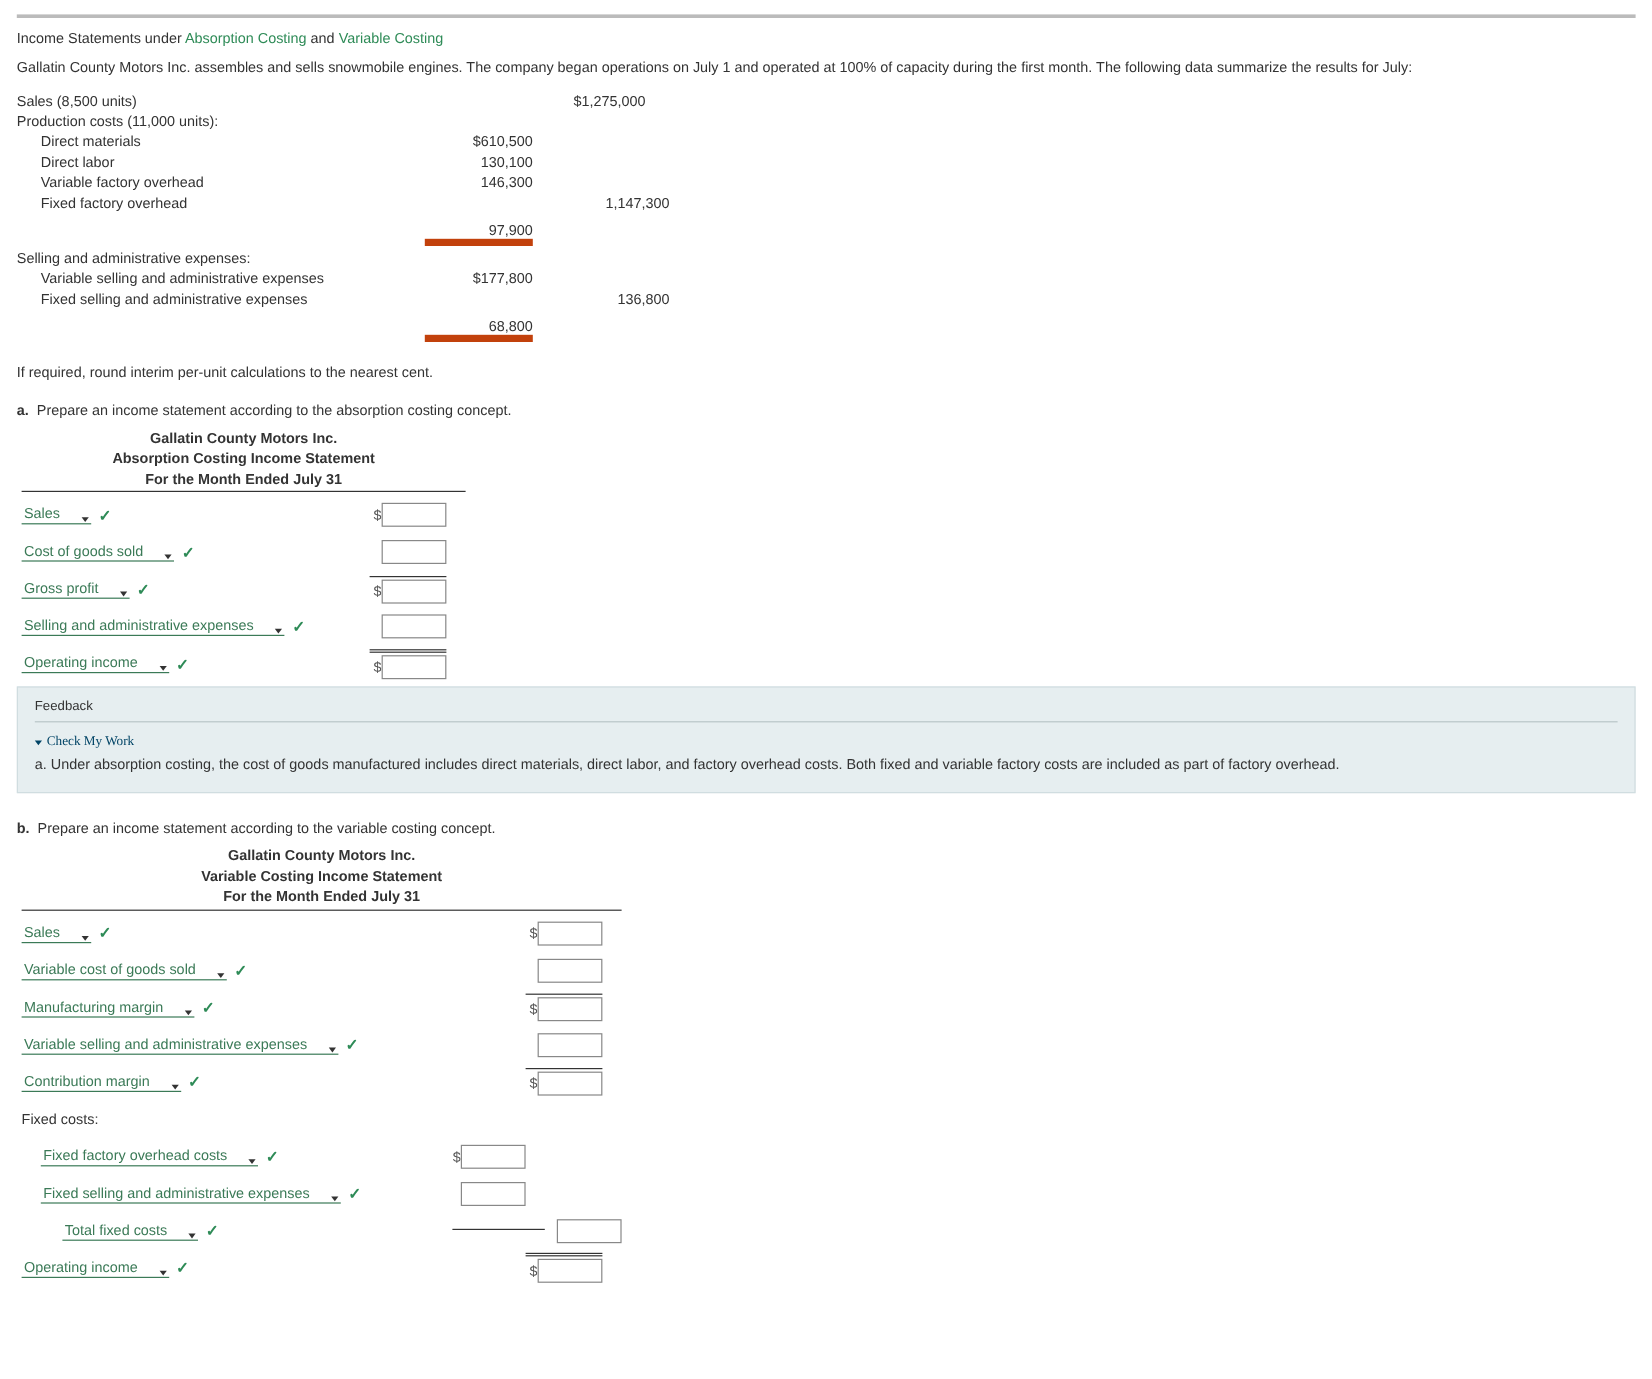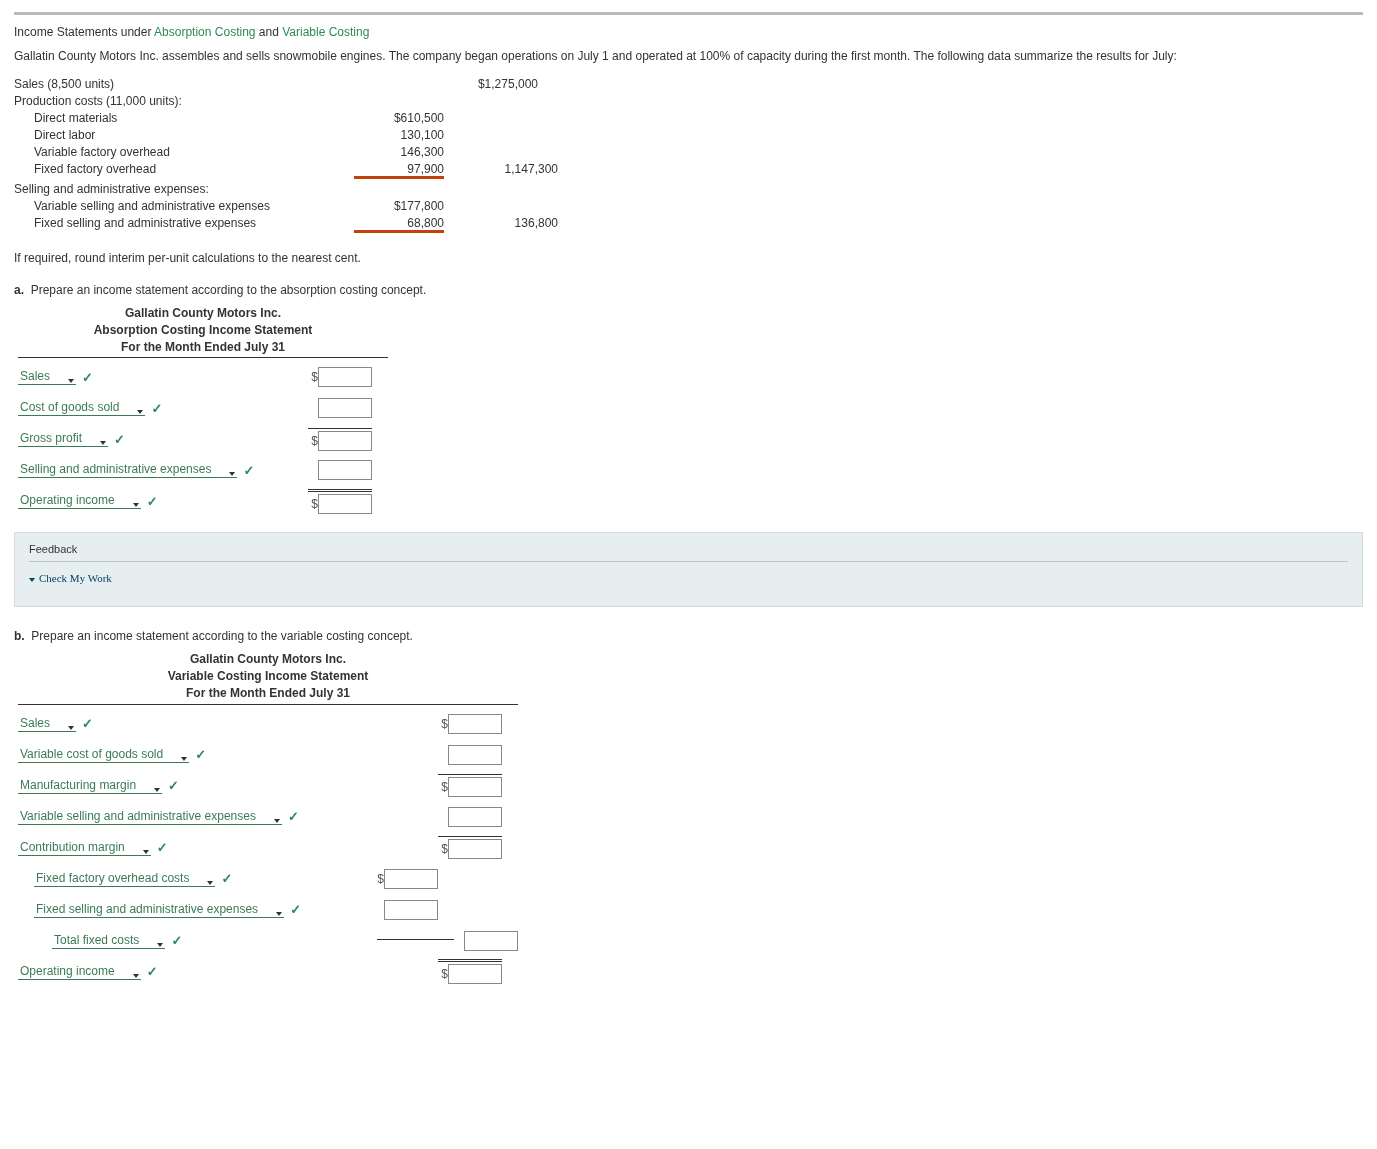--- a/index.html
+++ b/index.html
@@ -11,21 +11,21 @@
     background: #fff;
   }
   .title { margin-bottom: 10px; }
   .link-green { color: #2e8b57; }
   .instr { margin-bottom: 14px; }
   .data-row { display: flex; margin: 3px 0; }
   .data-label { width: 320px; }
   .data-label.indent { padding-left: 20px; }
   .data-col1 { width: 90px; text-align: right; }
   .data-col2 { width: 100px; text-align: right; padding-left: 14px; }
-  .sum-border { border-bottom: 3px solid #c2410c; }
+  .sum-border { border-bottom: 6px solid #c2410c; margin-top: 23px; }
   .sub { margin-top: 18px; margin-bottom: 8px; }
   .bold { font-weight: bold; }
 
   .stmt-head { text-align: center; font-weight: bold; line-height: 1.4; }
   .stmt-wrap { margin-left: 4px; }
   .stmt-wrap hr.head-rule { border: none; border-top: 1px solid #333; margin: 2px 0 6px 0; }
 
   .ws-row { display: flex; align-items: center; margin: 5px 0; min-height: 26px; }
   .ws-label-cell { display: flex; align-items: center; }
   .ws-label-cell.indent1 { padding-left: 16px; }
@@ -46,21 +46,21 @@
   .dollar { width: 10px; text-align: right; margin-right: 0; color: #555; }
   .num-input {
     width: 54px; height: 20px; border: 1px solid #888;
     background: #fff; box-sizing: border-box;
   }
   .line-single { border-top: 1px solid #333; padding-top: 2px; }
   .line-double { border-top: 3px double #333; padding-top: 2px; }
 
   .feedback-box {
     background: #e6eef0; border: 1px solid #d0dde0;
-    margin: 18px 0 22px 0; padding: 10px 14px 16px 14px;
+    margin: 6px 0 22px 0; padding: 10px 14px 16px 14px;
   }
   .feedback-title { font-size: 11px; font-weight: normal; color: #333; border-bottom: 1px solid #b9c5c8; padding-bottom: 6px; margin-bottom: 10px; }
   .cmw { color: #046; font-size: 11px; margin-bottom: 6px; font-family: Liberation Serif, serif; }
   .cmw .caret {
     display: inline-block; margin-right: 4px;
     border-top: 4px solid #046; border-left: 3px solid transparent; border-right: 3px solid transparent;
   }
   hr.topbar { border: none; border-top: 3px solid #bbb; margin: 0 0 10px 0; }
 </style>
 </head>
@@ -189,20 +189,21 @@
     <div class="amount-col line-double">
         <span class="dollar">$</span>
         <input class="num-input" style="">
       </div>
   </div>
 </div>
 
 <div class="feedback-box">
   <div class="feedback-title">Feedback</div>
   <div class="cmw"><span class="caret"></span><span>Check My Work</span></div>
+  <div>a. Under absorption costing, the cost of goods manufactured includes direct materials, direct labor, and factory overhead costs. Both fixed and variable factory costs are included as part of factory overhead.</div>
 </div>
 
 <div class="sub"><span class="bold">b.</span>&nbsp;&nbsp;<span>Prepare an income statement according to the variable costing concept.</span></div>
 
 <div class="stmt-wrap" style="width:500px;">
   <div class="stmt-head">
     <div>Gallatin County Motors Inc.</div>
     <div>Variable Costing Income Statement</div>
     <div>For the Month Ended July 31</div>
   </div>
@@ -272,20 +273,23 @@
         </span>
       <span class="check">✓</span>
     </div>
     <div class="amount-col" style="width:80px;"></div>
     <div class="amount-col line-single">
         <span class="dollar">$</span>
         <input class="num-input" style="">
       </div>
   </div>
   <div class="ws-row">
+    <div class="ws-label-cell" style="width:340px;">Fixed costs:</div>
+  </div>
+  <div class="ws-row">
     <div class="ws-label-cell indent1" style="width:340px;">
       <span class="dropdown">
           <span>Fixed factory overhead costs</span>
           <span class="caret"></span>
         </span>
       <span class="check">✓</span>
     </div>
     <div class="amount-col" style="width:80px;">
         <span class="dollar">$</span>
         <input class="num-input" style="">

